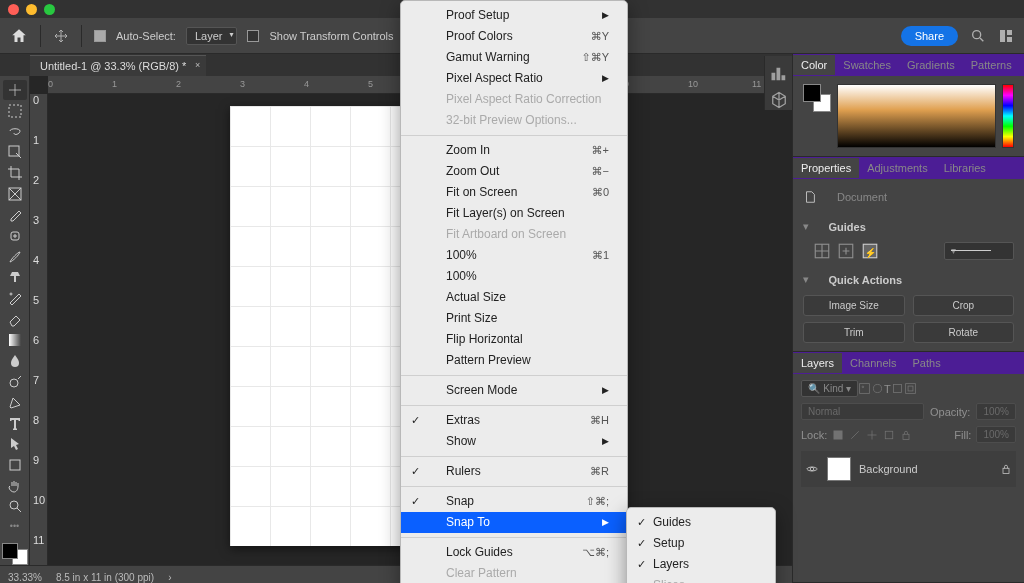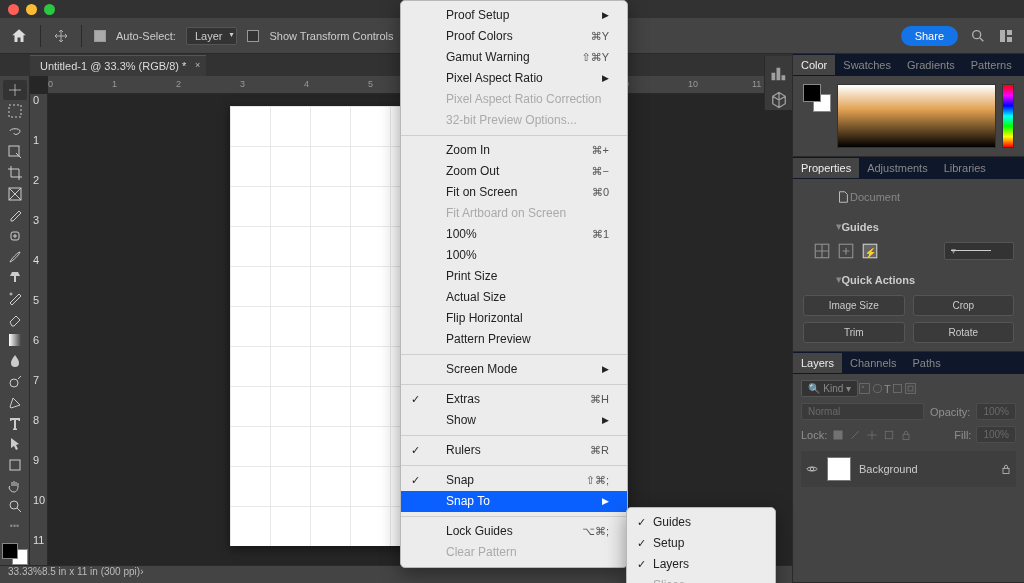--- a/index.html
+++ b/index.html
@@ -46,41 +46,41 @@
  background-image:linear-gradient(#e8e8e8 1px,transparent 1px),linear-gradient(90deg,#e8e8e8 1px,transparent 1px);
  background-size:40px 40px; }
 
 
 .rcol { position:absolute; top:56px; right:232px; width:28px; background:#3a3a3a; border-left:1px solid #2a2a2a; display:flex; flex-direction:column; align-items:center; gap:6px; padding-top:8px;}
 .rcol .ic{width:20px;height:20px;opacity:.7;}
 
 
 .panels { position:absolute; top:54px; right:0; width:232px; bottom:0; background:#444; border-left:1px solid #2a2a2a; display:flex; flex-direction:column; font-size:11px; color:#ccc;}
 .pgroup { border-bottom:1px solid #2a2a2a; }
-.ptabs { display:flex; background:#0f172a; height:22px; align-items:center; }
+.ptabs { display:flex; background:#4c1d95; height:22px; align-items:center; }
 .ptabs span { padding:4px 8px; color:#888; }
 .ptabs span.act { color:#eee; background:#444;}
 .pbody { padding:8px 10px; }
 .color-well { display:flex; gap:6px; align-items:flex-start;}
 .cw-sw { position:relative; width:28px; height:28px;}
 .cw-sw .a{position:absolute;top:0;left:0;width:18px;height:18px;background:#000;border:1px solid #888;}
 .cw-sw .b{position:absolute;bottom:0;right:0;width:18px;height:18px;background:#fff;border:1px solid #888;}
 .grad-pick { flex:1; height:64px; background:linear-gradient(to bottom,#fff,#e0a050 40%,#000); border:1px solid #333; position:relative;}
 .hue { width:12px; height:64px; background:linear-gradient(red,magenta,blue,cyan,lime,yellow,red); border:1px solid #333;}
 .row-btn { display:flex; gap:8px; margin-top:6px;}
 .pbtn { flex:1; background:#3a3a3a; border:1px solid #555; text-align:center; padding:4px 0; border-radius:3px; font-size:10px;}
-.disc { color:#888; padding:3px 0; display:flex; align-items:center; gap:0;margin-left:33px;}
+.disc { color:#888; padding:3px 0; display:flex; align-items:center; gap:20px;}
 .drop { background:#333; border:1px solid #555; padding:2px 6px; font-size:10px; border-radius:2px; color:#888;}
 .layer-row { display:flex; align-items:center; gap:8px; padding:6px 4px; background:#3e3e3e;}
 .layer-row .eye{width:14px;height:14px;}
 .layer-row .thumb{width:24px;height:24px;background:#fff;border:1px solid #777;}
 .lock{margin-left:auto;}
 
 
-.status { position:absolute; bottom:0; left:0; right:232px; height:18px; background:#444; border-top:1px solid #2a2a2a; display:flex; align-items:flex-start; font-size:10px; color:#bbb; padding:0 8px; }
+.status { position:absolute; bottom:0; left:0; right:232px; height:18px; background:#444; border-top:1px solid #2a2a2a; display:flex; align-items:flex-end; font-size:10px; color:#bbb; padding:0 8px; gap:14px;}
 
 
 .menu, .submenu { position:absolute; background:#ececec; color:#222; border:1px solid #b8b8b8; border-radius:5px; box-shadow:0 6px 20px rgba(0,0,0,.4); font-size:12px; padding:4px 0; z-index:100;}
 .menu { top:0; left:400; width:228px; } 
 .mi { padding:2px 18px 2px 45px; display:flex; align-items:center; position:relative; line-height:17px;}
 .mi .sc { margin-left:auto; color:#555; font-size:11px;}
 .mi.dis { color:#aaa;}
 .mi.hl { background:#0a60ff; color:#fff;}
 .mi .arrow { margin-left:auto; font-size:9px;}
 .mi.chk:before { content:"✓"; position:absolute; left:10px; font-size:11px; }
@@ -499,35 +499,38 @@
       <span class="sc">⌘+</span>
     </div>
     <div class="mi">
       <span>Zoom Out</span>
       <span class="sc">⌘−</span>
     </div>
     <div class="mi">
       <span>Fit on Screen</span>
       <span class="sc">⌘0</span>
     </div>
+    <div class="mi">
+      <span>Fit Layer(s) on Screen</span>
+    </div>
     <div class="mi dis">
       <span>Fit Artboard on Screen</span>
     </div>
     <div class="mi">
       <span>100%</span>
       <span class="sc">⌘1</span>
     </div>
     <div class="mi">
       <span>100%</span>
     </div>
     <div class="mi">
+      <span>Actual Size</span>
+    </div>
+    <div class="mi">
       <span>Print Size</span>
-    </div>
-    <div class="mi">
-      <span>Actual Size</span>
     </div>
     <div class="mi">
       <span>Flip Horizontal</span>
     </div>
     <div class="mi">
       <span>Pattern Preview</span>
     </div>
     <div class="msep"></div>
     <div class="mi">
       <span>Screen Mode</span>

